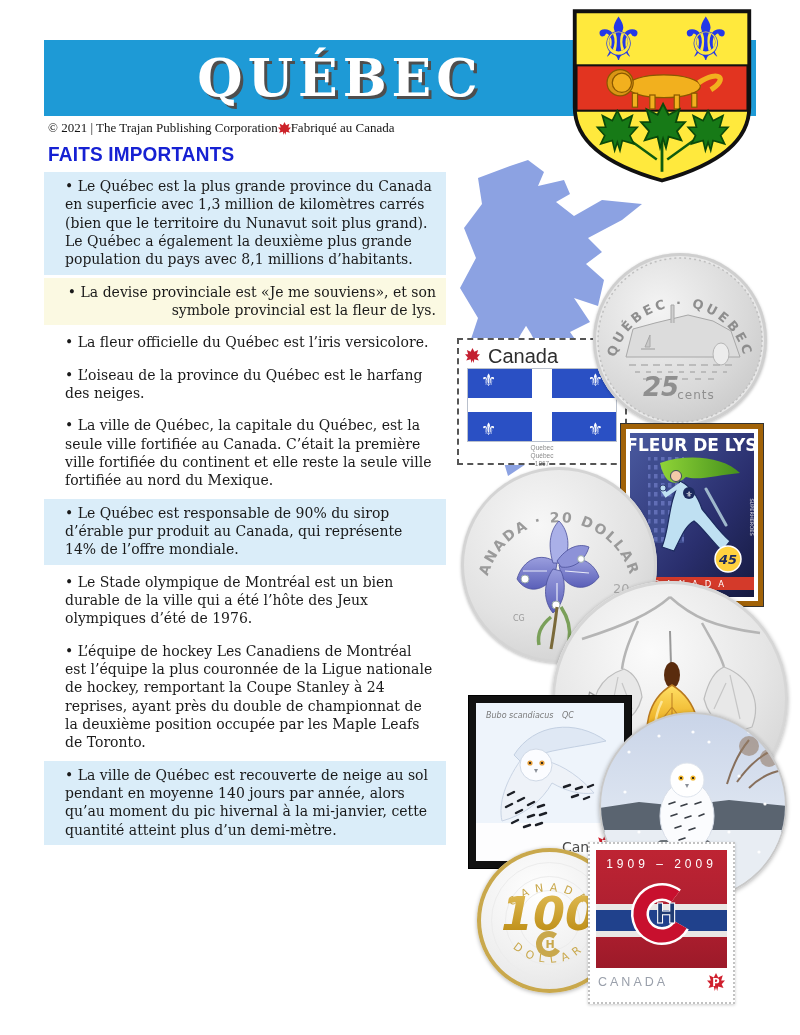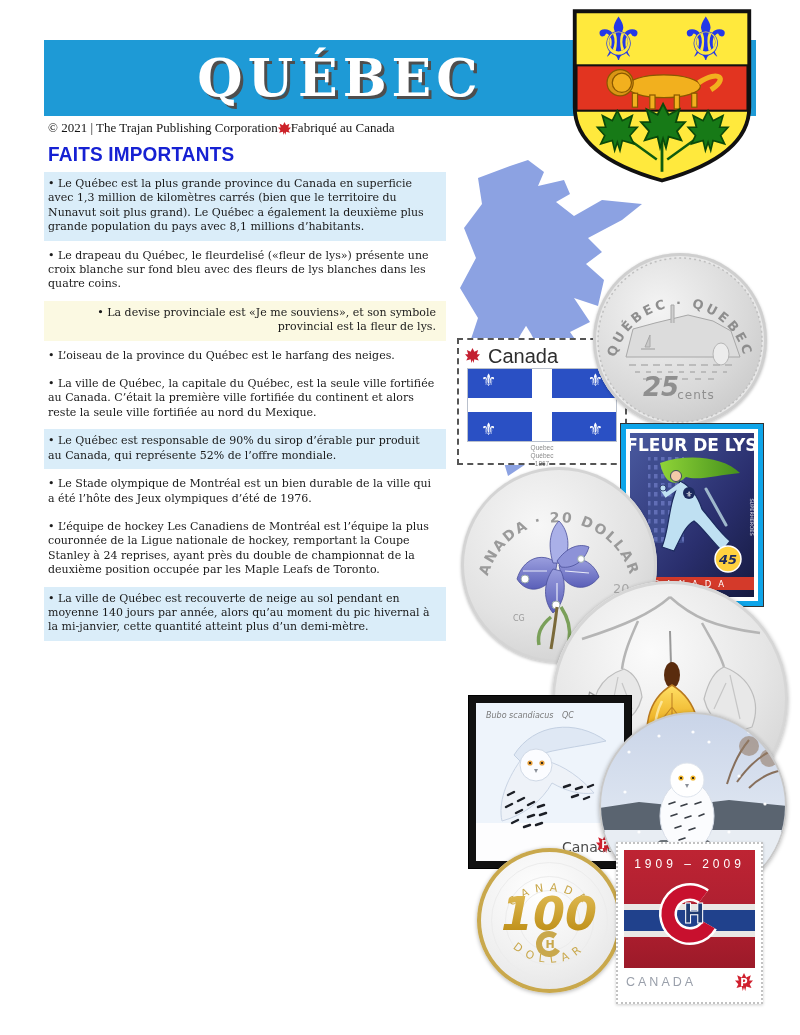--- a/index.html
+++ b/index.html
@@ -13,21 +13,21 @@
   #banner .title{font-family:"DejaVu Serif",serif;font-weight:bold;font-size:52px;color:#fff;
           letter-spacing:5px;text-shadow:3px 3px 0 #4e4e4e;padding-right:120px;line-height:1;}
   #coat{left:566px;top:6px;width:192px;height:178px;z-index:11;}
   #copyline{left:48px;top:120px;font-family:"Liberation Serif",serif;font-size:13px;color:#141414;
           display:flex;align-items:center;z-index:2;}
   #factshead{left:48px;top:143px;font-family:"Liberation Sans",sans-serif;font-weight:bold;
           font-size:20px;color:#1621d3;letter-spacing:.2px;transform:scaleX(.95);transform-origin:left;z-index:2;}
 
   
   #facts{left:44px;top:172px;width:402px;z-index:2;}
-  .fact{font-size:11px;line-height:1.31;color:#1a1a1a;padding:5px 10px 6px 4px;margin-bottom:3px;}
+  .fact{font-size:14px;line-height:1.31;color:#1a1a1a;padding:5px 10px 6px 21px;margin-bottom:3px;}
   .hl-blue{background:#daedf9;}
   .hl-yellow{background:#fbf9e2;text-align:right;}
   .hl-none{background:transparent;}
 
   
   .coin{border-radius:50%;}
   #map{left:452px;top:160px;width:196px;height:322px;z-index:1;}
   #flagstamp{left:457px;top:338px;width:170px;height:127px;background:#fff;border:2px dashed #555;
              box-sizing:border-box;padding:5px 6px;z-index:2;}
   #flagstamp .hdr{display:flex;align-items:baseline;gap:8px;height:22px;}
@@ -37,39 +37,39 @@
         background:linear-gradient(to right, transparent 43%, #fff 43%, #fff 57%, transparent 57%),
                    linear-gradient(to bottom, transparent 40%, #fff 40%, #fff 60%, transparent 60%),
                    #2a50c4;
         border:1px solid #b9c0cc;box-sizing:border-box;}
   #flag .fdl{position:absolute;color:#fff;font-family:"DejaVu Sans",sans-serif;font-size:17px;line-height:1;}
   #flagstamp .cap{font-family:"Liberation Sans",sans-serif;font-size:6.5px;color:#8a8a8a;text-align:center;
         line-height:1.25;margin-top:2px;}
   #qcoin{left:593px;top:253px;width:174px;height:174px;z-index:3;
          background:radial-gradient(circle at 38% 32%,#f4f4f4,#d9d9d9 55%,#bdbdbd);
          box-shadow:inset 0 0 0 3px #cfcfcf, inset 0 0 0 5px #e8e8e8, 0 1px 3px rgba(0,0,0,.25);}
-  #fdlstamp{left:621px;top:424px;width:142px;height:182px;background:#0ea5e9;z-index:4;
+  #fdlstamp{left:621px;top:424px;width:142px;height:182px;background:#a16207;z-index:4;
             box-shadow:0 0 0 1px #333;text-decoration:underline;}
   #fdlstamp .inner{position:absolute;left:5px;top:5px;right:5px;bottom:5px;background:#fff;}
   #fdlstamp svg{position:absolute;left:5px;top:5px;}
   #iriscoin{left:461px;top:467px;width:196px;height:196px;z-index:5;
          background:radial-gradient(circle at 40% 30%,#f7f7f7,#e2e2e2 55%,#c6c6c6);
          box-shadow:inset 0 0 0 3px #d4d4d4, 0 1px 3px rgba(0,0,0,.25);}
   #birchcoin{left:552px;top:581px;width:236px;height:236px;z-index:6;
          background:radial-gradient(circle at 42% 30%,#fbfbfb,#e6e6e6 52%,#c9c9c9);
          box-shadow:inset 0 0 0 3px #d6d6d6, 0 1px 4px rgba(0,0,0,.3);}
   #owlstamp{left:469px;top:696px;width:162px;height:172px;background:#111;z-index:7;
             box-shadow:0 0 0 1px #000;}
   #owlstamp .inner{position:absolute;left:7px;top:7px;right:7px;bottom:7px;background:#fdfdfe;overflow:hidden;}
   #owlcoin{left:599px;top:712px;width:188px;height:188px;z-index:8;overflow:hidden;
          box-shadow:inset 0 0 0 4px #c9c9c9, 0 1px 4px rgba(0,0,0,.3);}
   #dollarcoin{left:477px;top:848px;width:145px;height:145px;z-index:9;
          background:radial-gradient(circle at 42% 32%,#ffffff,#efefef 55%,#dedede);
          box-shadow:inset 0 0 0 4px #c9a84c, 0 1px 4px rgba(0,0,0,.3);}
-  #canstamp{left:616px;top:842px;width:147px;height:162px;background:#fff;z-index:10;
+  #canstamp{left:588px;top:842px;width:147px;height:162px;background:#fff;z-index:10;
             border:2px dotted #c2c2c2;box-sizing:border-box;padding:6px 6px 0 6px;
             box-shadow:0 1px 3px rgba(0,0,0,.2);}
   #canstamp .panel{position:relative;width:100%;height:118px;overflow:hidden;
             background:linear-gradient(180deg,#be2433 0%,#b02031 46%,#e9e7e5 46%,#e9e7e5 51%,
                        #20418c 51%,#20418c 69%,#e9e7e5 69%,#e9e7e5 74%,#a91d2d 74%,#9c1a29 100%);}
   #canstamp .years{position:absolute;top:7px;width:100%;text-align:center;color:#fff;
             font-family:"Liberation Sans",sans-serif;font-size:12px;letter-spacing:4px;}
   #canstamp .panel svg{position:absolute;left:50%;top:54%;transform:translate(-50%,-50%);}
   #canstamp .foot{display:flex;align-items:center;justify-content:space-between;height:28px;padding:0 2px;}
   #canstamp .foot .cw{font-family:"Liberation Sans",sans-serif;font-size:12.5px;letter-spacing:3px;color:#9aa0ab;}
@@ -123,25 +123,25 @@
     <svg width="13" height="13" viewBox="0 0 12 12">
         <path d="M6 0 L7.5 3 L10.5 1.5 L9.5 5 L12 5 L9.8 7.5 L11 10 L7.5 9 L6.8 12 L6 9.5 L5.2 12 L4.5 9 L1 10 L2.2 7.5 L0 5 L2.5 5 L1.5 1.5 L4.5 3 Z" fill="#cc2229"></path>
       </svg>
     <span>Fabriqué au Canada</span>
   </div>
 
   <div class="abs" id="factshead">FAITS IMPORTANTS</div>
 
   <div class="abs" id="facts">
     <div class="fact hl-blue">• Le Québec est la plus grande province du Canada en superficie avec 1,3 million de kilomètres carrés (bien que le territoire du Nunavut soit plus grand). Le Québec a également la deuxième plus grande population du pays avec 8,1 millions d’habitants.</div>
-    <div class="fact hl-none">• Le drapeau du Québec, le fleurdelisé («fleur de lys») présente une croix blanche sur fond bleu avec des fleurs de lys blanches dans les quatre coins.</div>
     <div class="fact hl-yellow">• La devise provinciale est «Je me souviens», et son symbole provincial est la fleur de lys.</div>
+    <div class="fact hl-none">• La fleur officielle du Québec est l’iris versicolore.</div>
     <div class="fact hl-none">• L’oiseau de la province du Québec est le harfang des neiges.</div>
-    <div class="fact hl-none">• La ville de Québec, la capitale du Québec, est la seule ville fortifiée au Canada. C’était la première ville fortifiée du continent et alors reste la seule ville fortifiée au nord du Mexique.</div>
-    <div class="fact hl-blue">• Le Québec est responsable de 90% du sirop d’érable pur produit au Canada, qui représente 52% de l’offre mondiale.</div>
+    <div class="fact hl-none">• La ville de Québec, la capitale du Québec, est la seule ville fortifiée au Canada. C’était la première ville fortifiée du continent et elle reste la seule ville fortifiée au nord du Mexique.</div>
+    <div class="fact hl-blue">• Le Québec est responsable de 90% du sirop d’érable pur produit au Canada, qui représente 14% de l’offre mondiale.</div>
     <div class="fact hl-none">• Le Stade olympique de Montréal est un bien durable de la ville qui a été l’hôte des Jeux olympiques d’été de 1976.</div>
     <div class="fact hl-none">• L’équipe de hockey Les Canadiens de Montréal est l’équipe la plus couronnée de la Ligue nationale de hockey, remportant la Coupe Stanley à 24 reprises, ayant près du double de championnat de la deuxième position occupée par les Maple Leafs de Toronto.</div>
     <div class="fact hl-blue">• La ville de Québec est recouverte de neige au sol pendant en moyenne 140 jours par année, alors qu’au moment du pic hivernal à la mi-janvier, cette quantité atteint plus d’un demi-mètre.</div>
 
   </div>
 
   <div class="abs" id="map">
     <svg width="196" height="322" viewBox="0 0 196 322">
       <path d="M58,6 L76,0 L92,12 L86,26 L112,20 L118,34 L104,42 L122,56 L150,40 L190,44 L170,60 L136,78 L150,92 L134,104 L152,120 L146,146 L122,138 L138,162 L118,172 L132,192 L112,226 L124,258 L98,288 L56,316 L50,296 L40,276 L22,248 L34,218 L16,188 L26,158 L8,128 L24,98 L12,68 L30,44 L26,18 Z" fill="#8ca2e2"></path>
       <text x="74" y="268" font-size="140" text-anchor="middle" fill="#ffffff">⚜</text>

